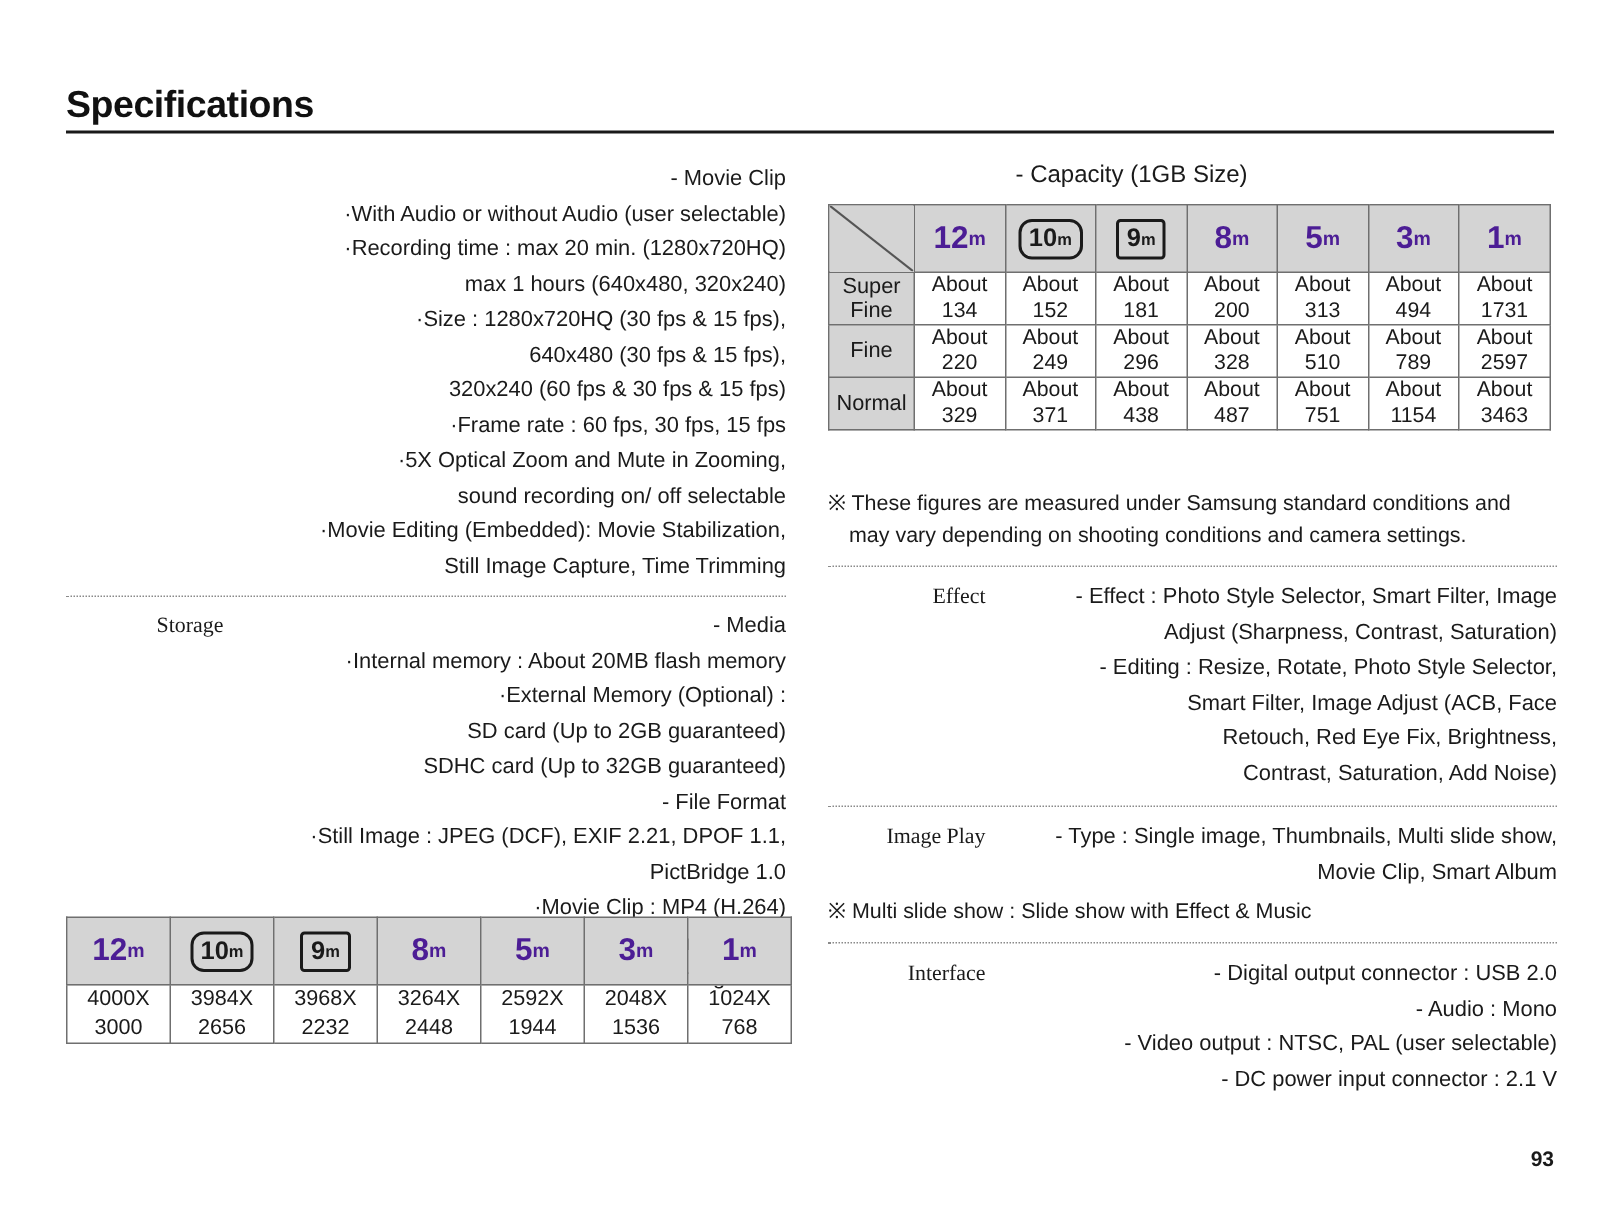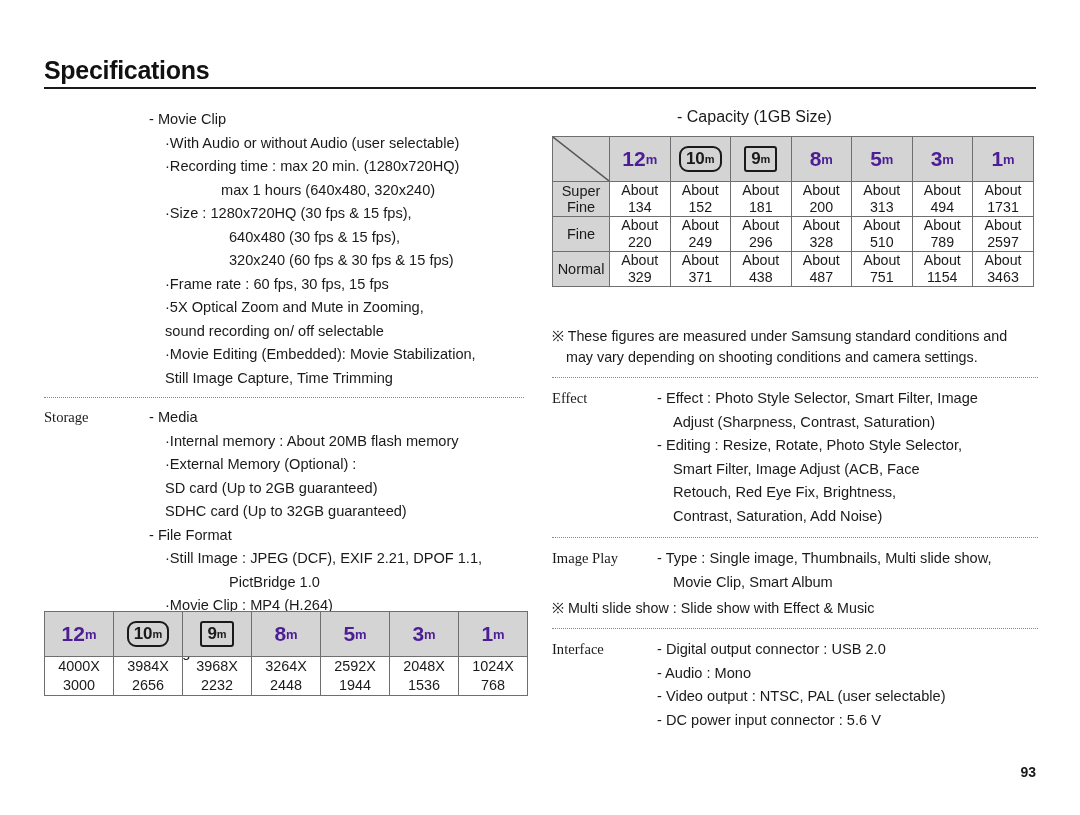--- a/index.html
+++ b/index.html
@@ -49,20 +49,21 @@
   .col-right {
     position: absolute;
     left: 552px;
     top: 108px;
     width: 484px;
   }
   .row {
     display: flex;
     font-size: 14.6px;
     line-height: 23.5px;
+    text-align: right;
   }
   .label-cell {
     width: 105px;
     flex: 0 0 105px;
     font-size: 14.6px;
     line-height: 23.5px;
     font-family: Liberation Serif, serif;
   }
   .value-cell {
     flex: 1;
@@ -447,20 +448,20 @@
     <div class="note nowrap" style="margin-top:4px;">※ Multi slide show : Slide show with Effect &amp; Music</div>
 
     <div class="dotted-r"></div>
 
     <div class="row">
       <div class="label-cell">Interface</div>
       <div class="value-cell">
         <div class="ind0 nowrap">- Digital output connector : USB 2.0</div>
         <div class="ind0 nowrap">- Audio : Mono</div>
         <div class="ind0 nowrap">- Video output : NTSC, PAL (user selectable)</div>
-        <div class="ind0 nowrap">- DC power input connector : 5.6 V</div>
+        <div class="ind0 nowrap">- DC power input connector : 2.1 V</div>
       </div>
     </div>
   </div>
 
   <div class="pagenum">93</div>
 
 </div>
 
 </body></html>

